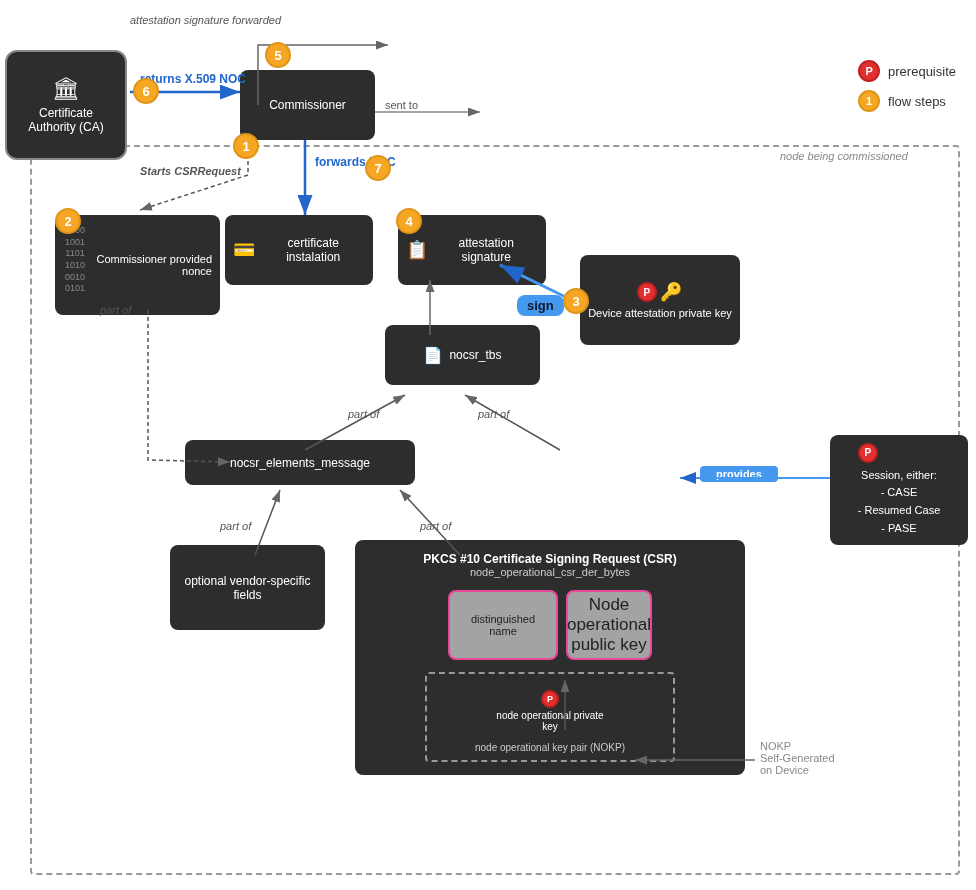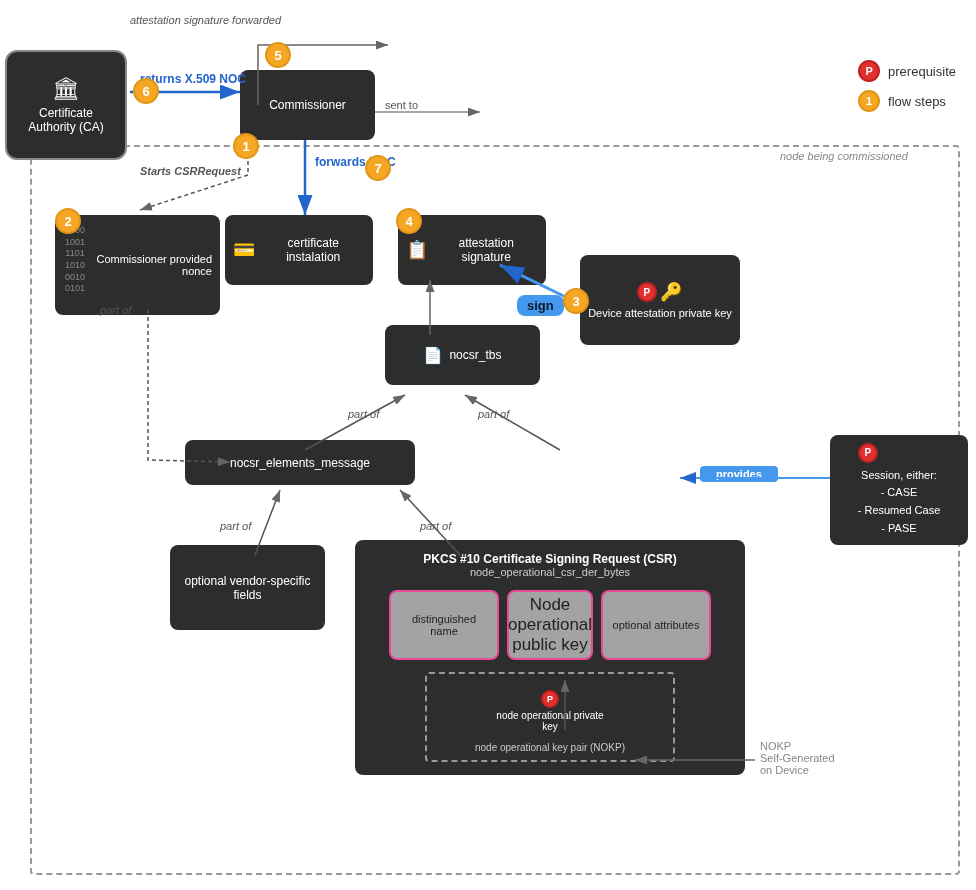--- a/index.html
+++ b/index.html
@@ -334,23 +334,20 @@
     <div style="display:flex;gap:8px;width:100%;justify-content:center;margin-top:4px;">
 
       <div class="node node-white" style="position:relative;width:110px;height:70px;font-size:11px;">
         <span style="text-align:center;">distinguished name</span>
       </div>
 
       <div class="node node-white" style="position:relative;width:86px;height:70px;font-size:17px;">
         <span style="text-align:center;">Node operational public key</span>
       </div>
 
-      <div class="node node-white" style="position:relative;width:110px;height:70px;font-size:11px;">
-        <span style="text-align:center;">optional attributes</span>
-      </div>
     </div>
 
     <div style="width:100%;display:flex;flex-direction:column;align-items:center;margin-top:12px;">
       <div class="dashed-box" style="position:relative;width:250px;height:90px;display:flex;flex-direction:column;align-items:center;justify-content:flex-start;padding:8px;">
 
         <div class="node" style="position:relative;width:130px;height:65px;font-size:11px;">
           <div style="display:flex;flex-direction:column;align-items:center;">
             <div style="display:flex;align-items:center;gap:3px;margin-bottom:2px;">
               <div class="badge badge-red" style="position:relative;width:18px;height:18px;font-size:9px;">P</div>
             </div>

